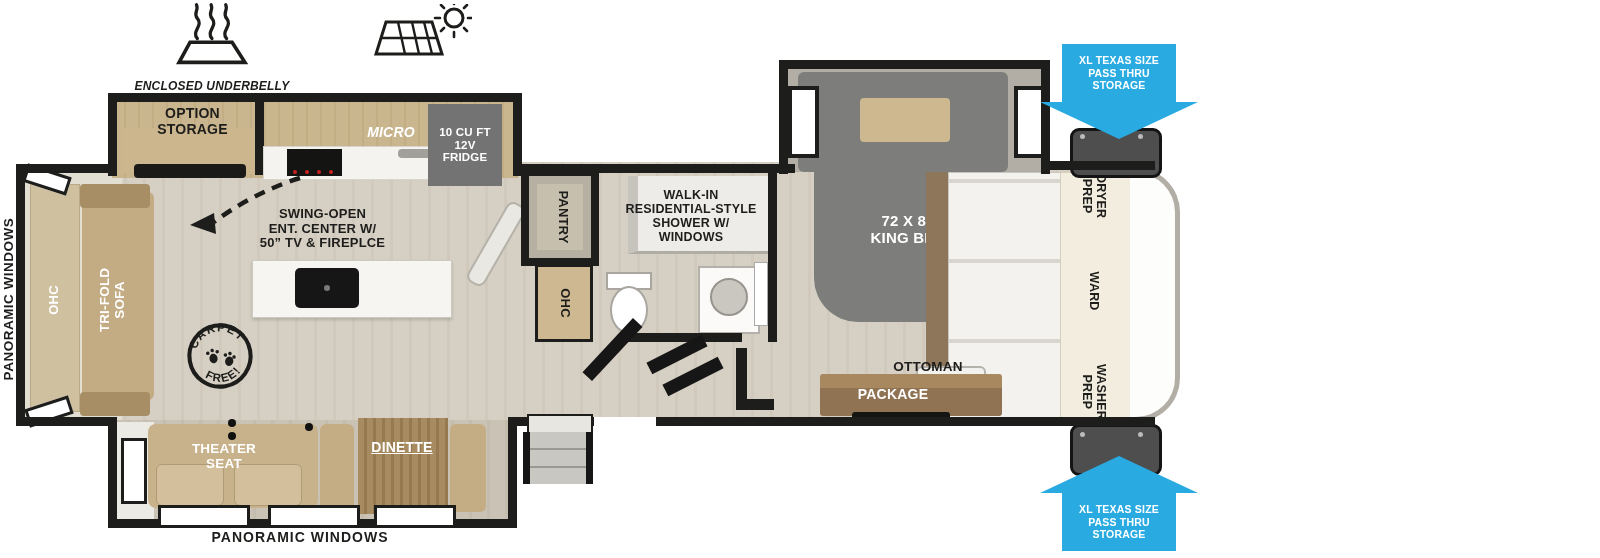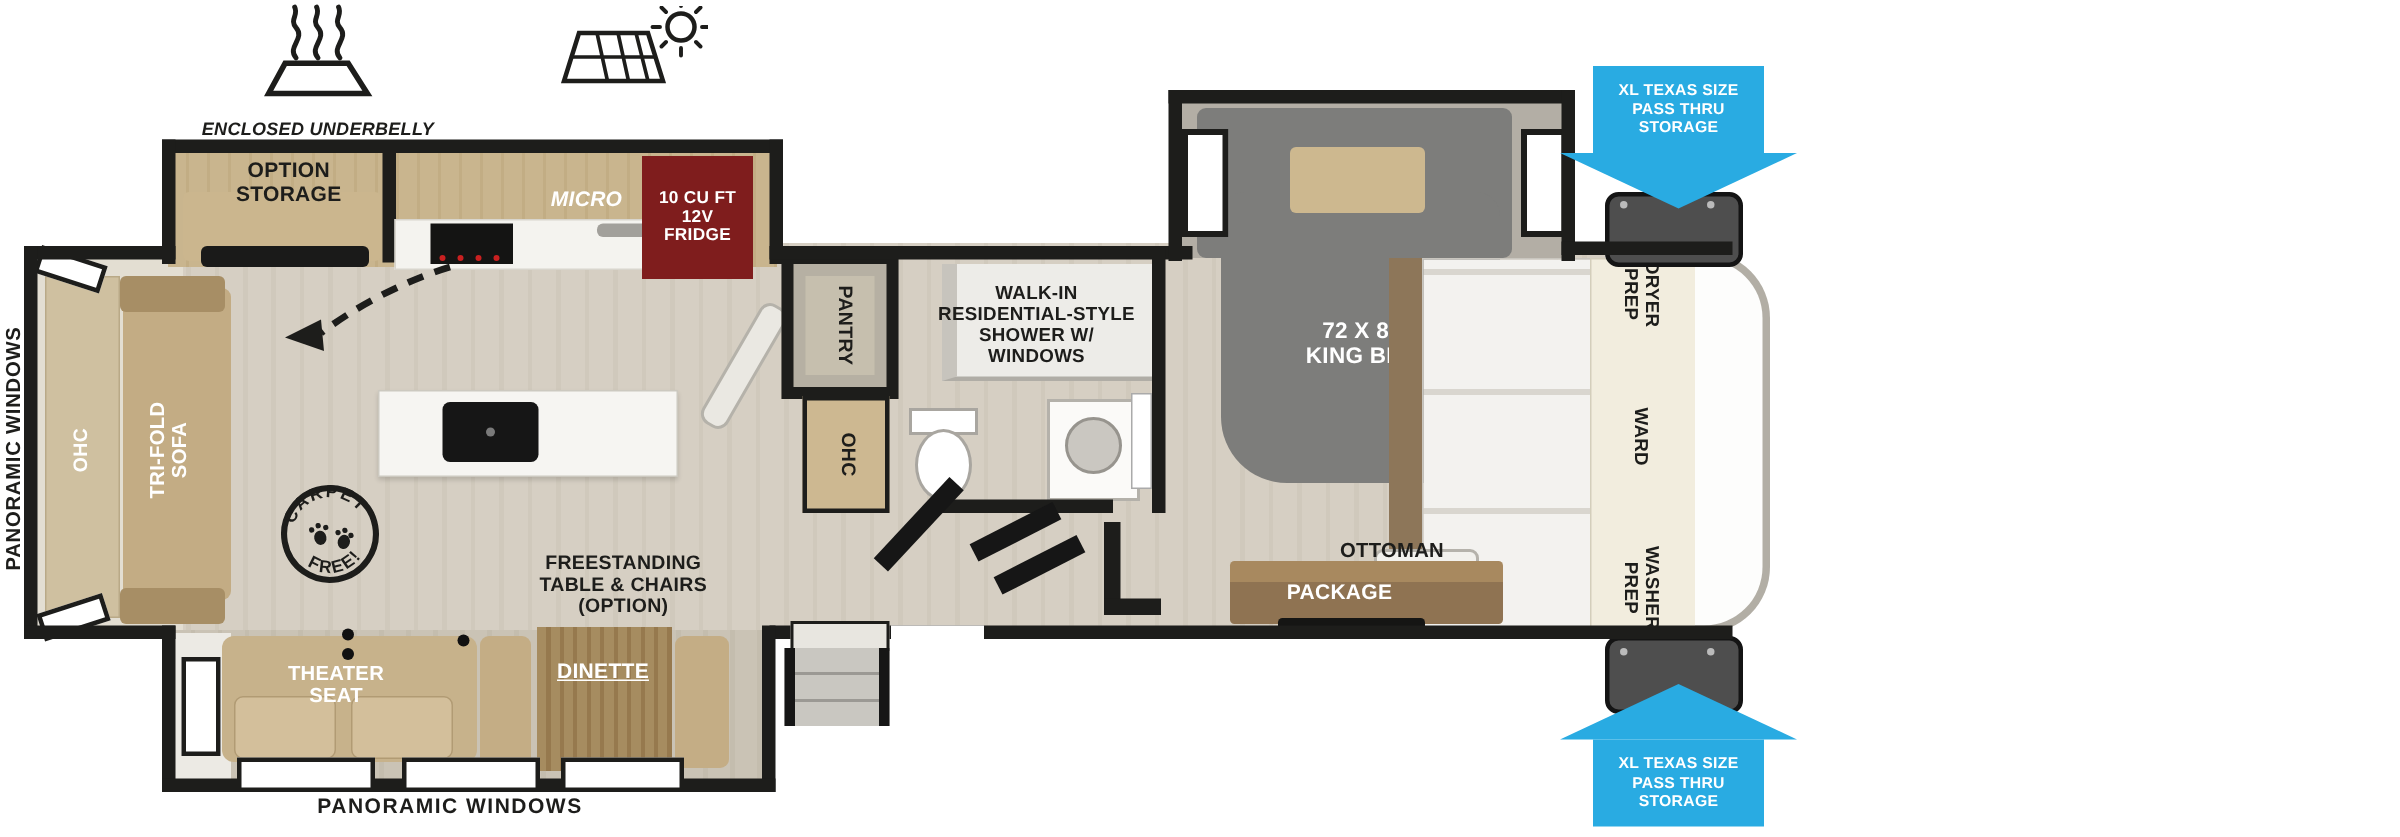--- a/index.html
+++ b/index.html
@@ -56,38 +56,41 @@
   <div class="lbl white" style="left:39px;top:283px;width:150px;height:34px;font-size:13.5px;transform:rotate(-90deg);">TRI-FOLD
 SOFA</div>
 
   <div class="abs" style="left:122px;top:128px;width:132px;height:46px;background:#cbb68e;border-radius:4px;"></div>
   <div class="abs" style="left:134px;top:164px;width:112px;height:14px;background:#1a1a19;border-radius:4px;"></div>
   <div class="wall" style="left:255px;top:95px;width:9px;height:80px;"></div>
   <div class="abs" style="left:263px;top:146px;width:172px;height:32px;background:#f4f3ef;border:1px solid #d8d5cd;"></div>
   <div class="abs" style="left:287px;top:149px;width:55px;height:27px;background:#141413;"></div>
   <div class="abs" style="left:293px;top:170px;width:4px;height:4px;background:#c92020;border-radius:50%;box-shadow:12px 0 #c92020,24px 0 #c92020,36px 0 #c92020;"></div>
   <div class="abs" style="left:398px;top:149px;width:36px;height:9px;background:#a2a09b;border-radius:4px;"></div>
-  <div class="abs" style="left:428px;top:104px;width:74px;height:82px;background:#7f1d1d;display:flex;align-items:center;justify-content:center;">
+  <div class="abs" style="left:428px;top:104px;width:74px;height:82px;background:#737373;display:flex;align-items:center;justify-content:center;">
     <div class="lbl white" style="position:static;font-size:11.5px;line-height:1.1;">10 CU FT
 12V
 FRIDGE</div>
   </div>
   <div class="lbl" style="left:130px;top:106px;width:125px;font-size:14px;">OPTION
 STORAGE</div>
   <div class="lbl white" style="left:355px;top:125px;width:72px;font-size:14px;font-style:italic;">MICRO</div>
 
   <div class="abs" style="left:252px;top:260px;width:198px;height:56px;background:#f6f5f2;border:1px solid #ccc9c0;box-shadow:0 2px 3px rgba(0,0,0,.15);"></div>
   <div class="abs" style="left:295px;top:268px;width:64px;height:40px;background:#161616;border-radius:5px;"></div>
   <div class="abs" style="left:324px;top:285px;width:6px;height:6px;background:#7a7a7a;border-radius:50%;"></div>
   <div class="abs" style="left:486px;top:198px;width:16px;height:88px;background:#eae8e2;border:2px solid #b5b2aa;border-radius:8px;transform:rotate(30deg);"></div>
 
   <svg class="abs" style="left:188px;top:172px;" width="128" height="62" viewBox="0 0 128 62">
     <path d="M112,6 C92,12 58,26 26,50" fill="none" stroke="#1d1d1b" stroke-width="4.5" stroke-dasharray="11 8"></path>
     <polygon points="26,41 2,53 28,62" fill="#1d1d1b"></polygon>
   </svg>
+  <div class="lbl" style="left:245px;top:207px;width:155px;font-size:13px;">SWING-OPEN
+ENT. CENTER W/
+50” TV &amp; FIREPLCE</div>
 
   <svg class="abs" style="left:186px;top:322px;transform:rotate(-10deg);" width="68" height="68" viewBox="0 0 100 100">
     <circle cx="50" cy="50" r="45" fill="none" stroke="#1d1d1b" stroke-width="6"></circle>
     <path id="arcT" d="M14,50 A36,36 0 0 1 86,50" fill="none"></path>
     <path id="arcB" d="M12,50 A38,38 0 0 0 88,50" fill="none"></path>
     <text font-family="Liberation Sans, sans-serif" font-size="17" font-weight="bold" fill="#1d1d1b" letter-spacing="2">
       <textPath href="#arcT" startOffset="50%" text-anchor="middle">CARPET</textPath>
     </text>
     <text font-family="Liberation Sans, sans-serif" font-size="17" font-weight="bold" fill="#1d1d1b" letter-spacing="2">
       <textPath href="#arcB" startOffset="50%" text-anchor="middle">FREE!</textPath>
@@ -97,23 +100,20 @@
         <circle cx="33" cy="43" r="2.6"></circle>
         <circle cx="40" cy="40" r="2.6"></circle>
         <circle cx="47" cy="43" r="2.6"></circle>
       <ellipse cx="62" cy="60" rx="6" ry="7" transform="rotate(25 62 60)"></ellipse>
         <circle cx="58" cy="50" r="2.6"></circle>
         <circle cx="65" cy="49" r="2.6"></circle>
         <circle cx="70" cy="55" r="2.6"></circle>
     </g>
   </svg>
 
-  <div class="lbl" style="left:338px;top:368px;width:155px;font-size:13px;">FREESTANDING
-TABLE &amp; CHAIRS
-(OPTION)</div>
 
   <div class="abs" style="left:114px;top:422px;width:40px;height:99px;background:#eceae4;"></div>
   <div class="win" style="left:121px;top:438px;width:20px;height:60px;"></div>
   <div class="abs" style="left:148px;top:424px;width:170px;height:84px;background:#c7b28b;border-radius:8px;"></div>
   <div class="abs" style="left:156px;top:464px;width:66px;height:40px;background:#d3bf9b;border:1px solid #b19b74;border-radius:6px;"></div>
   <div class="abs" style="left:234px;top:464px;width:66px;height:40px;background:#d3bf9b;border:1px solid #b19b74;border-radius:6px;"></div>
   <div class="dot" style="left:228px;top:419px;width:8px;height:8px;"></div>
   <div class="dot" style="left:228px;top:432px;width:8px;height:8px;"></div>
   <div class="dot" style="left:305px;top:423px;width:8px;height:8px;"></div>
   <div class="abs beige" style="left:320px;top:424px;width:34px;height:88px;border-radius:6px;"></div>

